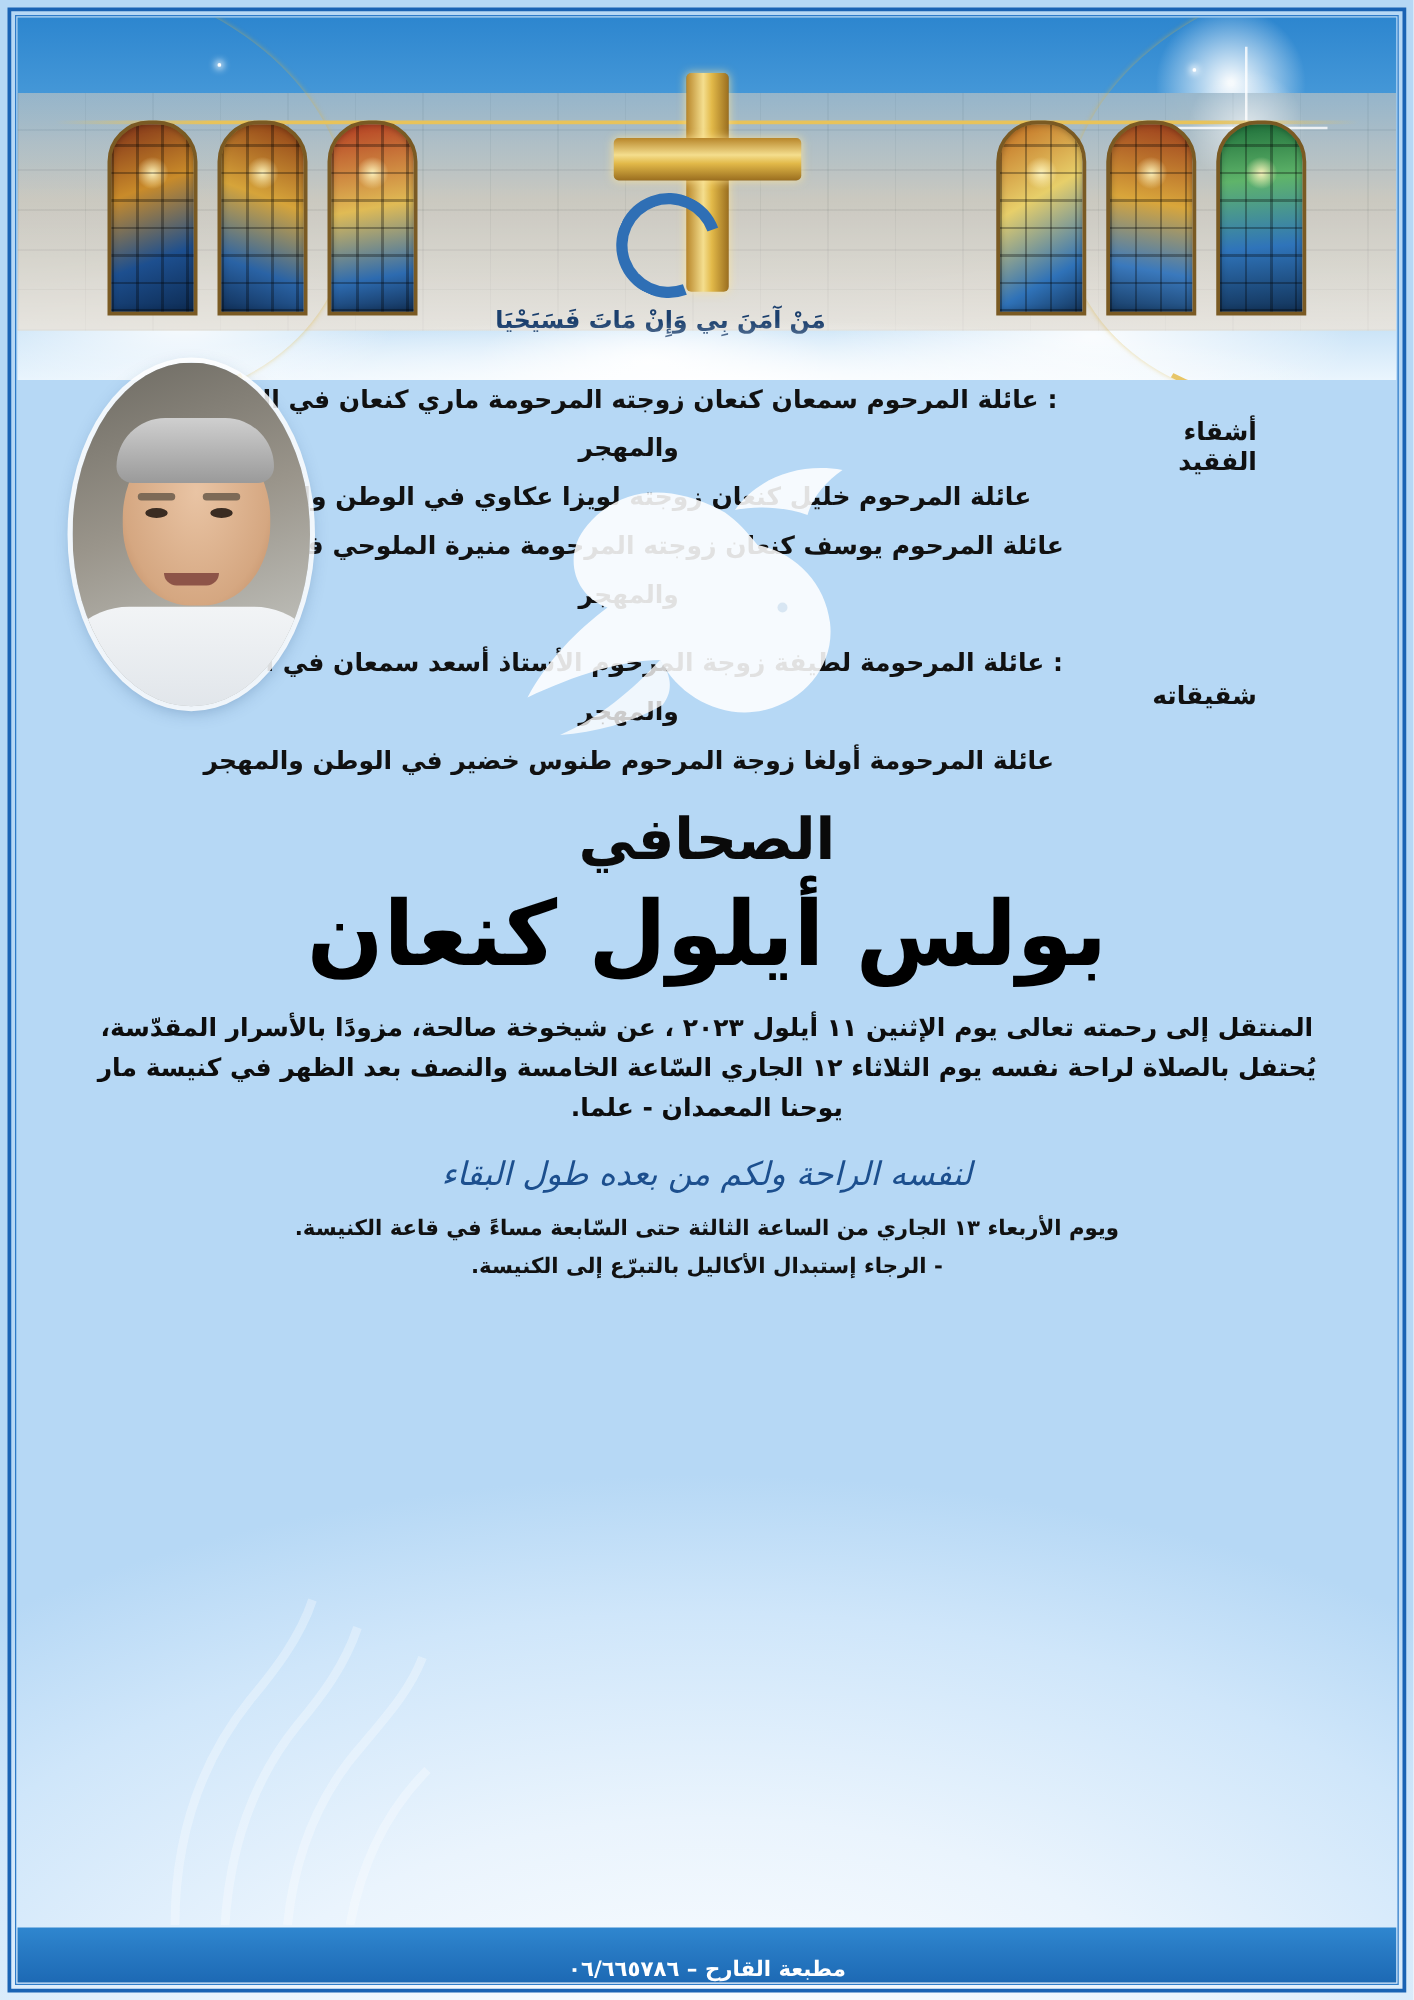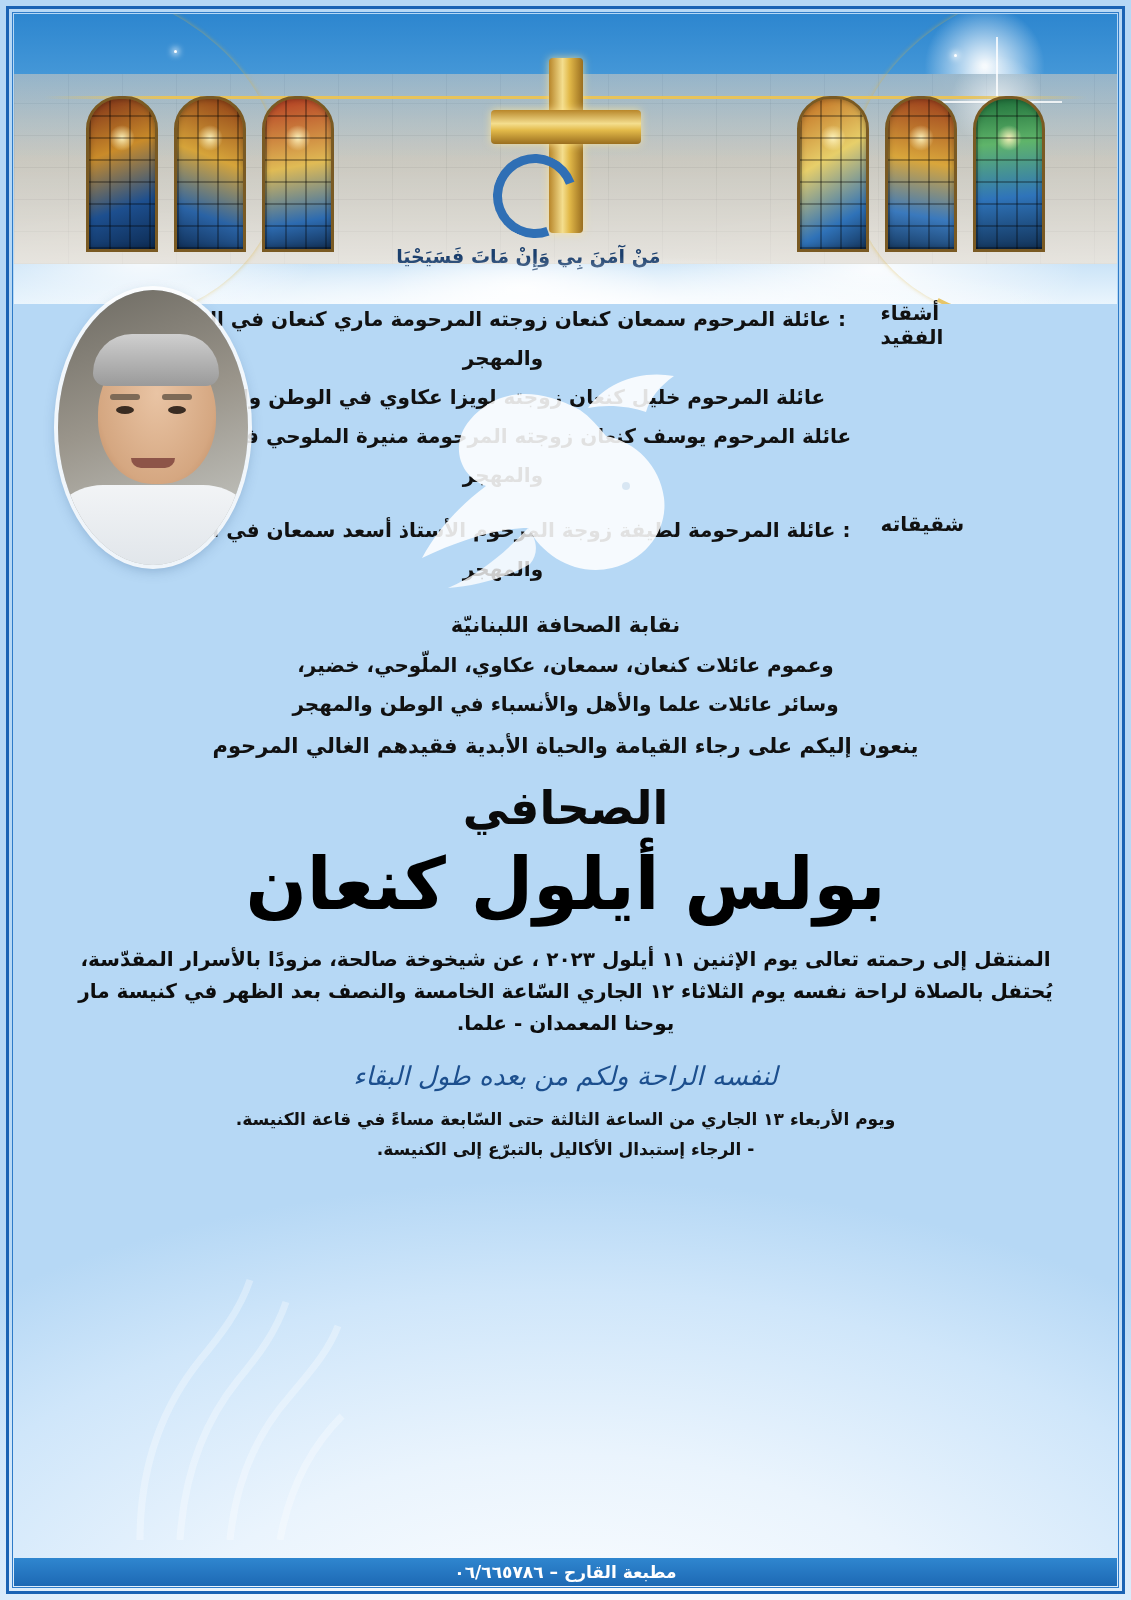--- a/index.html
+++ b/index.html
@@ -130,22 +130,22 @@
 
   
   .content{
     position:absolute;left:22px;right:22px;top:300px;bottom:58px;
   }
   .rel-row{
     display:flex;justify-content:center;align-items:flex-start;
     margin:0 auto 16px auto;width:880px;
   }
   .rel-label{
-    width:125px;flex:0 0 125px;text-align:left;
-    font-size:20px;color:#111;font-weight:bold;padding-top:1px;
+    width:125px;flex:0 0 125px;text-align:right;
+    font-size:20px;color:#111;font-weight:bold;padding-top:1px;margin-top:32px;
   }
   .rel-lines{flex:1;text-align:center;}
   .rel-line{
     font-size:20px;color:#111;line-height:1.95;font-weight:bold;
   }
   .center-block{text-align:center;margin-top:2px;}
   .cb-line{font-size:20px;color:#111;font-weight:bold;line-height:1.95;}
   .cb-line.syndicate{font-size:21px;}
   .cb-line.announce{font-size:21px;margin-top:2px;}
 
@@ -201,23 +201,23 @@
   }
   .note{font-size:17px;color:#111;line-height:1.75;font-weight:bold;}
 
   
   .hands{
     position:absolute;left:80px;bottom:60px;width:360px;height:300px;opacity:.35;pointer-events:none;
   }
 
   
   .footer{
-    position:absolute;left:14px;right:14px;bottom:14px;height:28px;
+    position:absolute;left:14px;right:14px;bottom:14px;height:44px;
     background:linear-gradient(180deg,#2f86cf,#1d69b4);
-    display:flex;align-items:center;justify-content:center;
+    display:flex;align-items:flex-end;justify-content:center;
   }
   .footer span{color:#fff;font-size:17px;font-weight:bold;}
   .sparkle{position:absolute;width:3px;height:3px;border-radius:50%;background:#fff;box-shadow:0 0 6px 2px rgba(255,255,255,.9);}
 </style>
 </head>
 <body>
 
 <div class="page">
 
   <div class="border-outer"></div>
@@ -279,29 +279,24 @@
         <div class="rel-line">: عائلة المرحوم سمعان كنعان زوجته المرحومة ماري كنعان في الوطن والمهجر</div>
         <div class="rel-line">عائلة المرحوم خليل كنعان زوجته لويزا عكاوي في الوطن والمهجر</div>
         <div class="rel-line">عائلة المرحوم يوسف كنعان زوجته المرحومة منيرة الملوحي في الوطن والمهجر</div>
       </div>
     </div>
 
     <div class="rel-row">
       <div class="rel-label">شقيقاته</div>
       <div class="rel-lines">
         <div class="rel-line">: عائلة المرحومة لطيفة زوجة المرحوم الأستاذ أسعد سمعان في الوطن والمهجر</div>
+        <div class="rel-line">عائلة المرحومة أولغا زوجة المرحوم طنوس خضير في الوطن والمهجر</div>
       </div>
     </div>
 
-    <div class="center-block">
-      <div class="cb-line syndicate">نقابة الصحافة اللبنانيّة</div>
-      <div class="cb-line">وعموم عائلات كنعان، سمعان، عكاوي، الملّوحي، خضير،</div>
-      <div class="cb-line">وسائر عائلات علما والأهل والأنسباء في الوطن والمهجر</div>
-      <div class="cb-line announce">ينعون إليكم على رجاء القيامة والحياة الأبدية فقيدهم الغالي المرحوم</div>
-    </div>
 
     <div class="title-small">الصحافي</div>
     <div class="title-big">بولس أيلول كنعان</div>
 
     <div class="para">المنتقل إلى رحمته تعالى يوم الإثنين ١١ أيلول ٢٠٢٣ ، عن شيخوخة صالحة، مزودًا بالأسرار المقدّسة، يُحتفل بالصلاة لراحة نفسه يوم الثلاثاء ١٢ الجاري السّاعة الخامسة والنصف بعد الظهر في كنيسة مار يوحنا المعمدان - علما.</div>
 
     <div class="script">لنفسه الراحة ولكم من بعده طول البقاء</div>
 
     <div class="notes">
       <div class="note">ويوم الأربعاء ١٣ الجاري من الساعة الثالثة حتى السّابعة مساءً في قاعة الكنيسة.</div>

